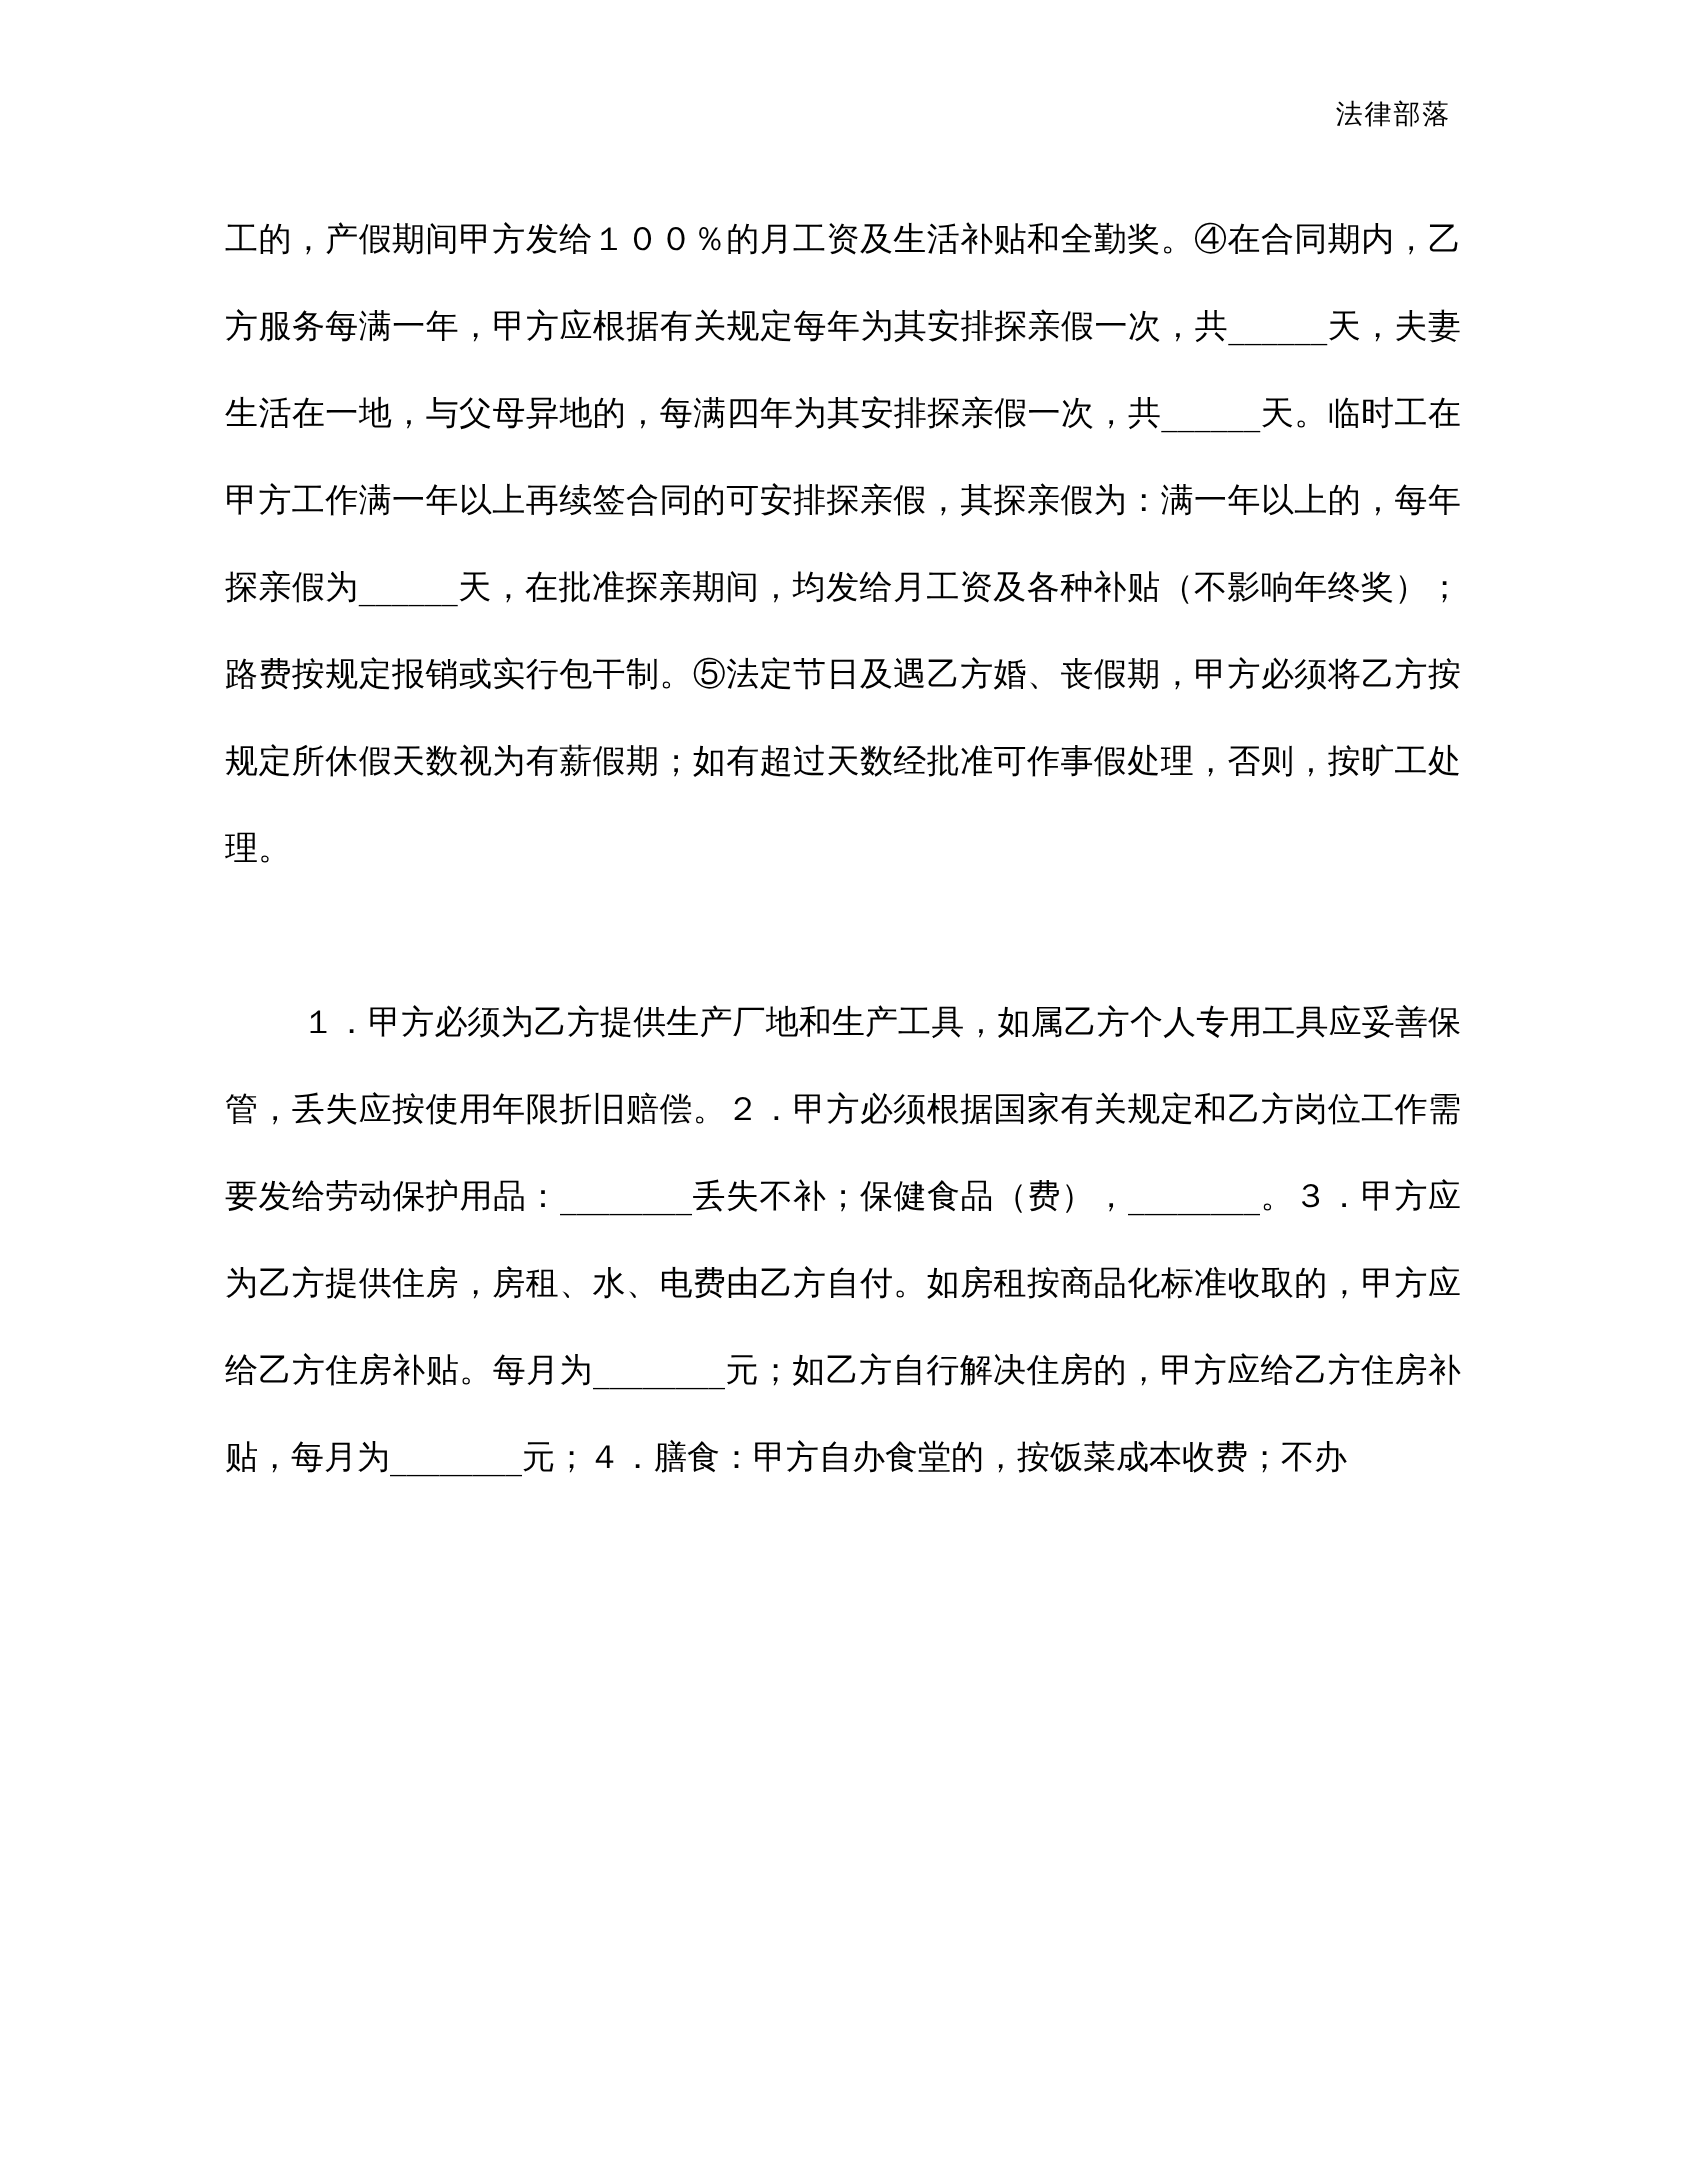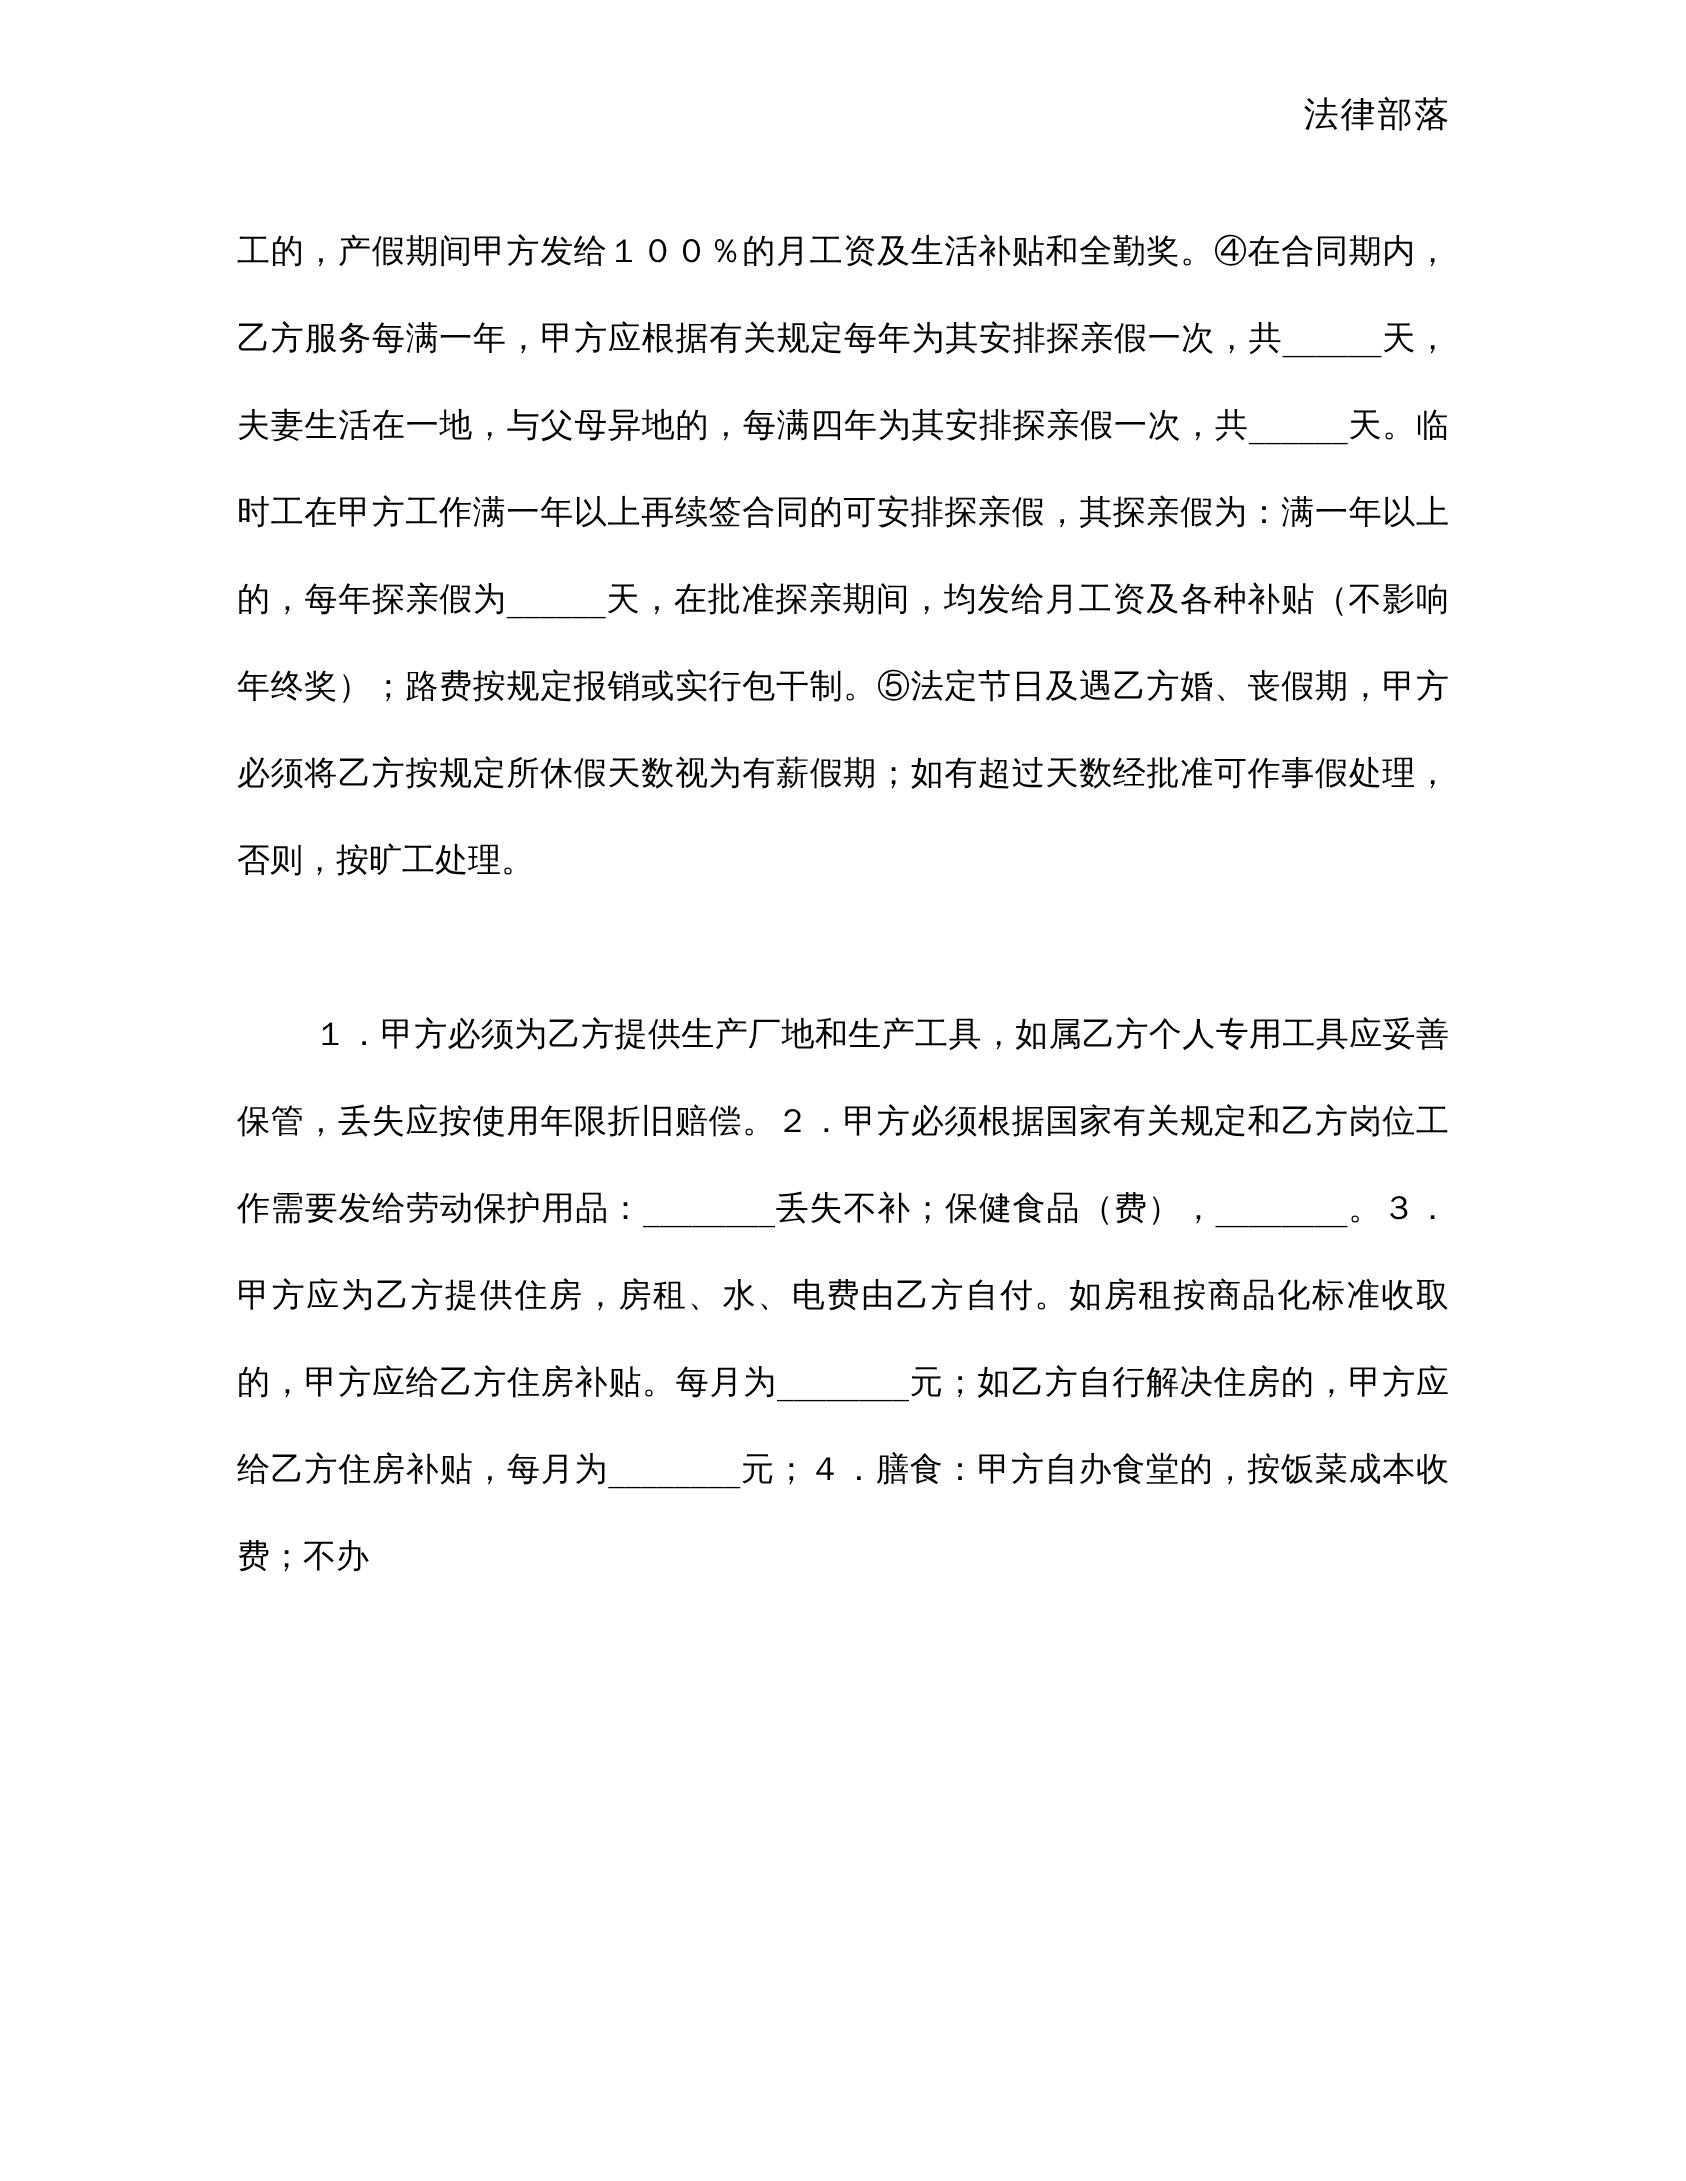--- a/index.html
+++ b/index.html
@@ -13,34 +13,34 @@
     height: 2182px;
     background: #ffffff;
     color: #000000;
     font-family: "DejaVu Serif", "Liberation Serif", serif;
     overflow: hidden;
   }
   .brand-header {
     position: absolute;
     top: 94px;
     right: 235px;
-    font-size: 35px;
+    font-size: 27px;
     line-height: 40px;
     letter-spacing: 1.8px;
     color: #000000;
     white-space: nowrap;
   }
   .content {
     position: absolute;
     left: 225px;
     top: 195px;
     width: 1236px;
   }
   .para {
-    margin: 12px;
+    margin: 0;
     font-size: 33px;
     line-height: 87px;
     text-align: justify;
     word-break: break-all;
     color: #000000;
   }
   .para + .para {
     margin-top: 87px;
   }
   .indent {

